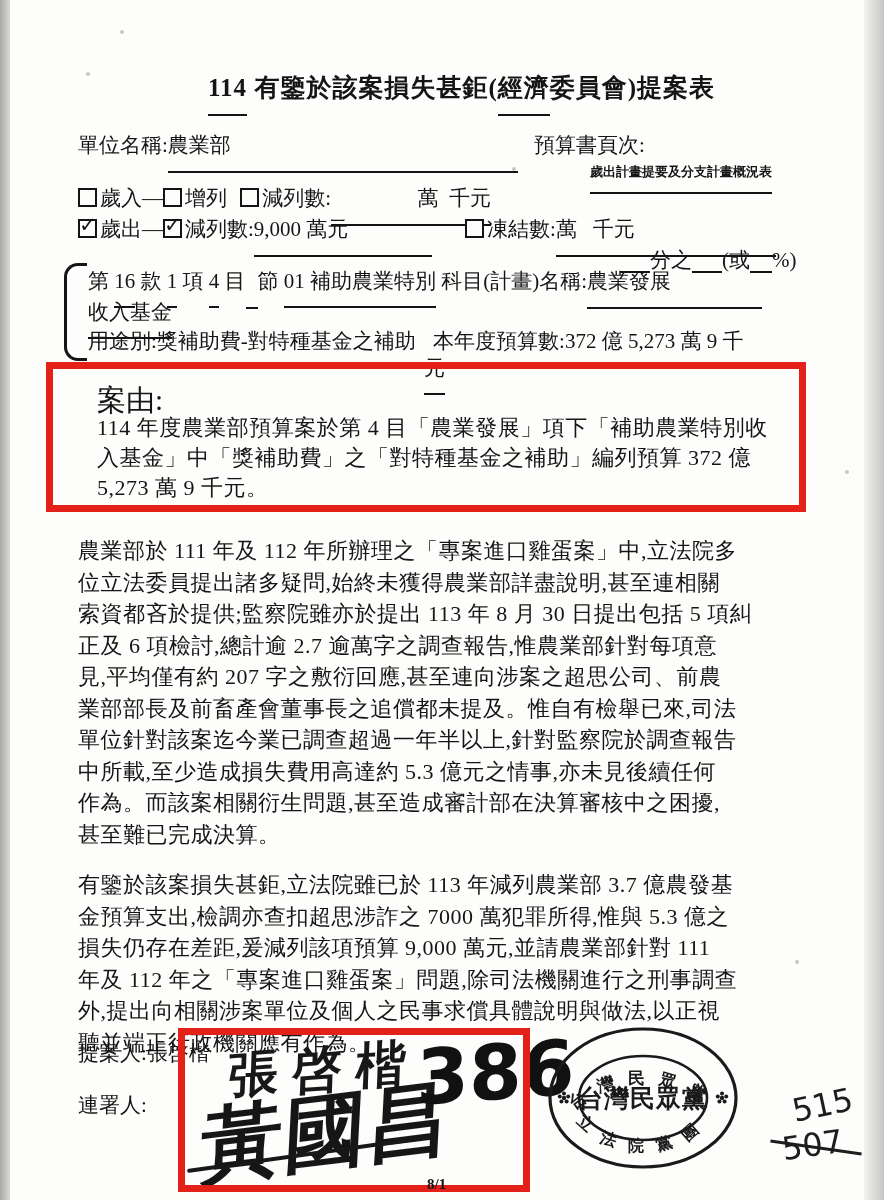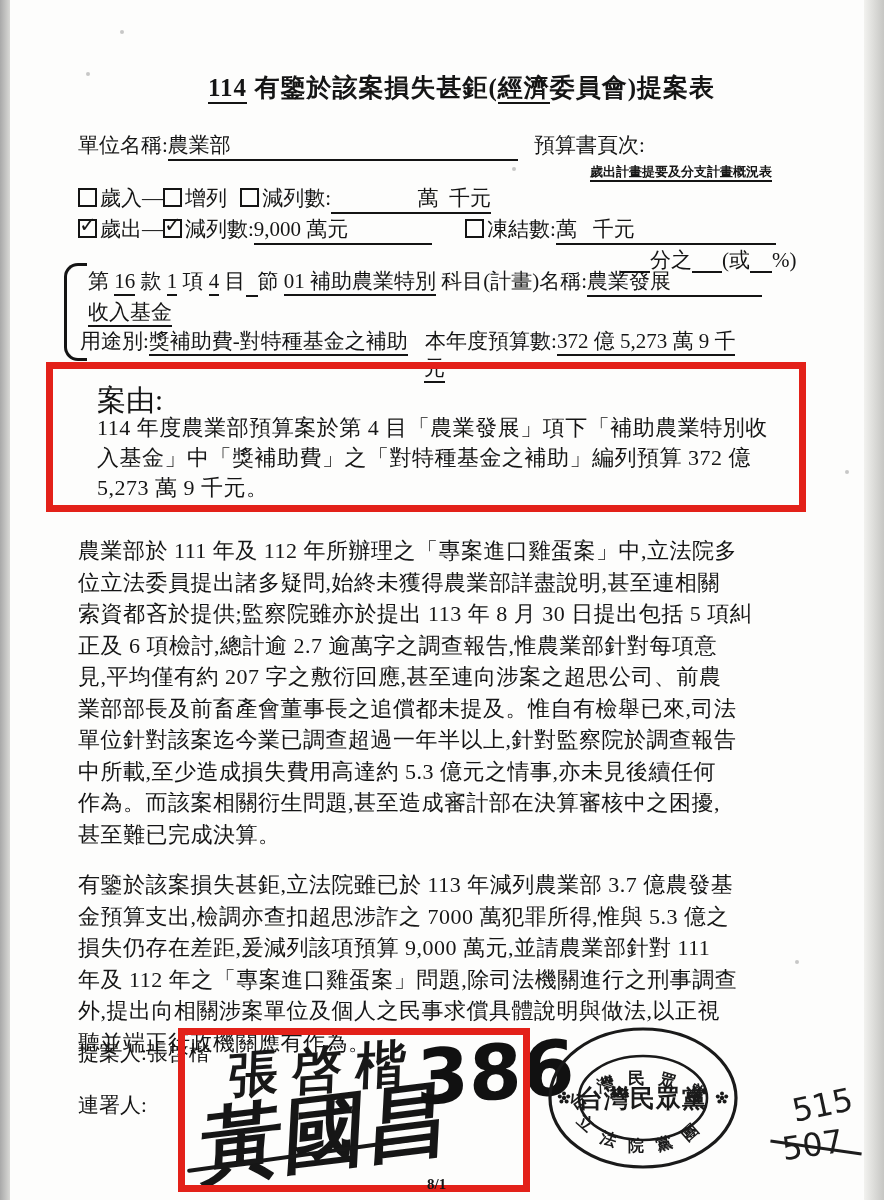--- a/index.html
+++ b/index.html
@@ -6,21 +6,21 @@
   .page{
     position:relative; width:884px; height:1200px; margin:0 auto;
     background:#fdfdfc; overflow:hidden;
     font-family:"Liberation Serif", serif; color:#151515;
   }
   .edge-left{position:absolute;left:0;top:0;width:10px;height:1200px;
     background:linear-gradient(90deg,#a9a9a9,#d9d9d6);}
   .edge-right{position:absolute;right:0;top:0;width:20px;height:1200px;
     background:linear-gradient(90deg,#f2f2ef,#c6c6c3);}
   .line{position:absolute;white-space:nowrap;font-size:21px;line-height:1.25;}
-  .u{border-bottom:2px solid #141414;padding-bottom:1px;}
+  .u{border-bottom:2px solid #141414;padding-bottom:13px;}
   .blank{display:inline-block;border-bottom:2px solid #141414;height:20px;vertical-align:bottom;}
   .cb{display:inline-block;width:15px;height:15px;border:2px solid #141414;
     vertical-align:-2px;margin-right:3px;position:relative;background:#fdfdfc;}
   .cb .mark{position:absolute;left:-1px;top:-9px;font-size:21px;font-weight:bold;
     font-family:"DejaVu Sans",sans-serif;}
   .title{left:208px;top:72px;font-size:25px;letter-spacing:1px;font-weight:bold;}
   .note{font-size:13px;font-weight:bold;}
   .bracket{position:absolute;left:64px;top:263px;width:20px;height:92px;
     border-left:3px solid #141414;border-top:3px solid #141414;border-bottom:3px solid #141414;
     border-radius:14px 0 0 14px;}
@@ -88,21 +88,21 @@
   </div>
 
   <div class="bracket"></div>
   <div class="line" style="left:88px;top:268px">
     <span>第</span> <span class="u">16</span> <span>款</span> <span class="u">1</span> <span>項</span> <span class="u">4</span> <span>目</span><span class="blank" style="width:12px"></span><span>節</span> <span class="u">01 補助農業特別</span>
     <span style="">科目(計畫)名稱:</span><span class="u" style="display:inline-block;width:175px">農業發展</span>
   </div>
   <div class="line" style="left:88px;top:299px">
     <span class="u">收入基金</span>
   </div>
-  <div class="line" style="left:80px;top:328px">
+  <div class="line" style="left:88px;top:328px">
     <span>用途別:</span><span class="u">獎補助費-對特種基金之補助</span>
     <span style="margin-left:12px">本年度預算數:</span><span class="u">372 億 5,273 萬 9 千</span>
   </div>
   <div class="line" style="left:424px;top:355px">
     <span class="u">元</span>
   </div>
 
   <div class="redbox" style="left:46px;top:362px;width:746px;height:136px">
     <div class="case-head">案由:</div>
     <div class="case-body">114 年度農業部預算案於第 4 目「農業發展」項下「補助農業特別收

